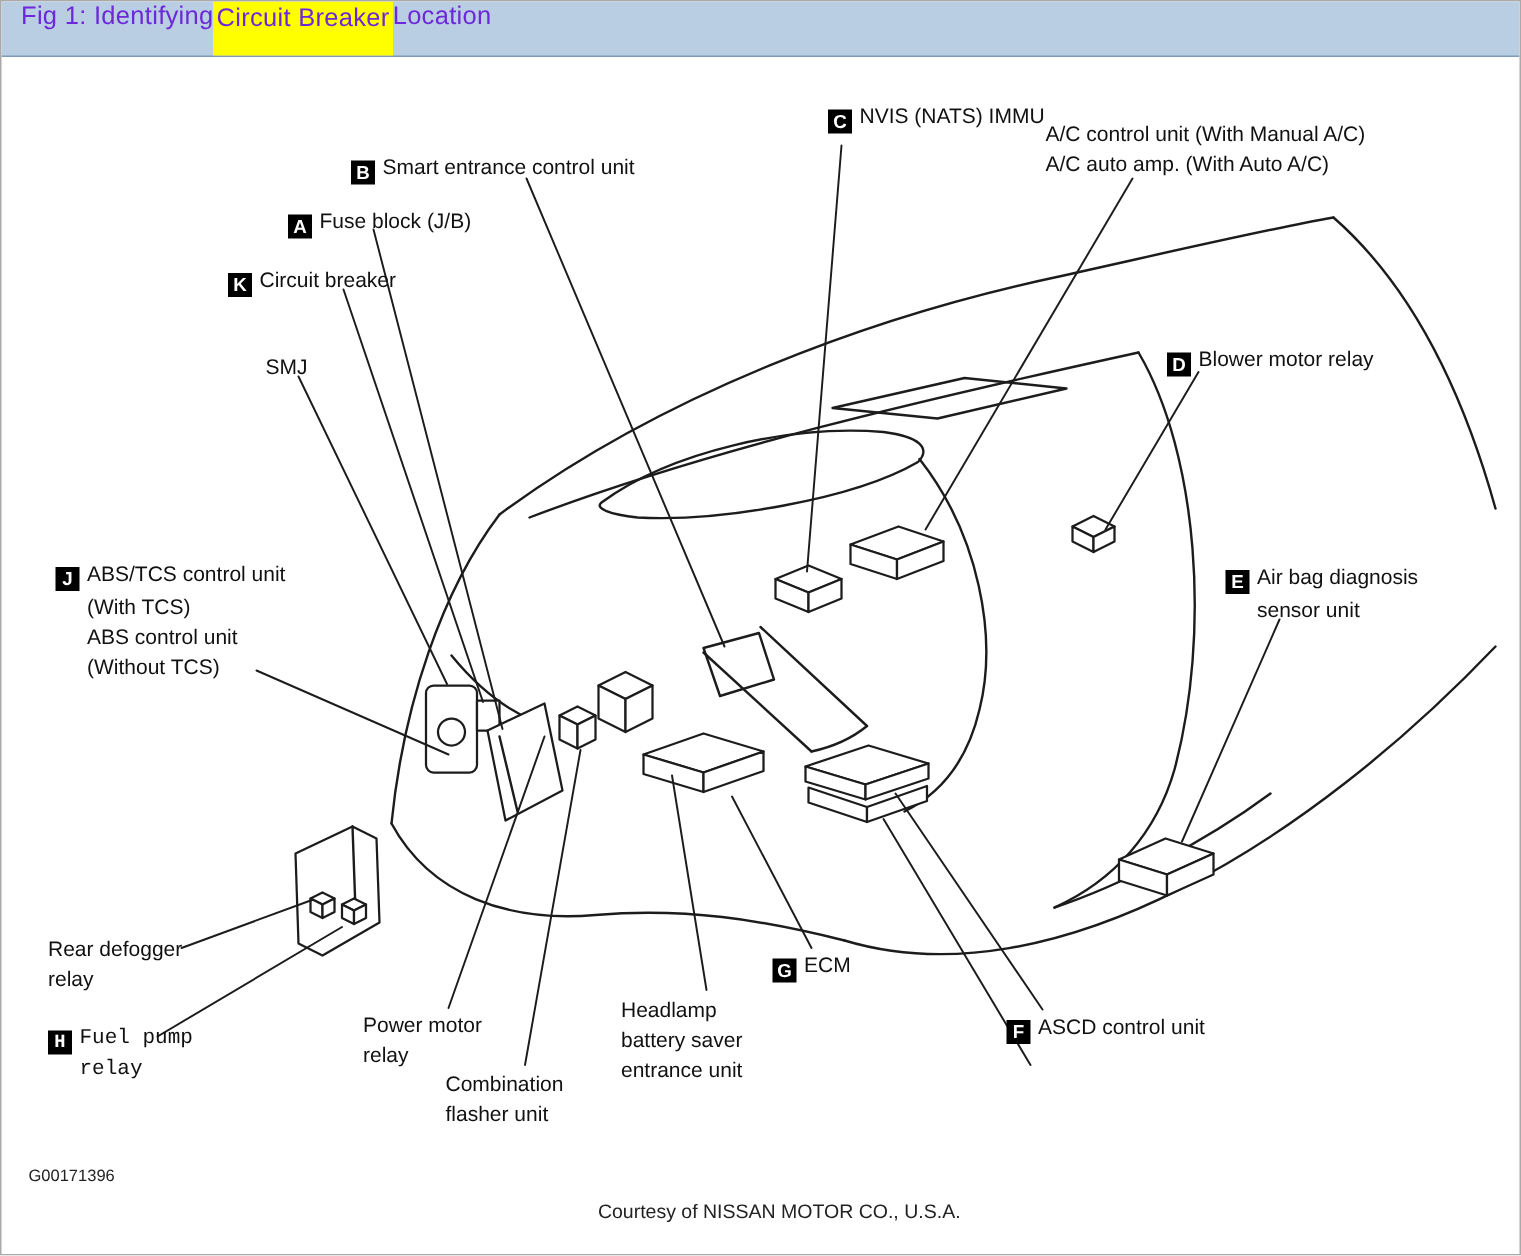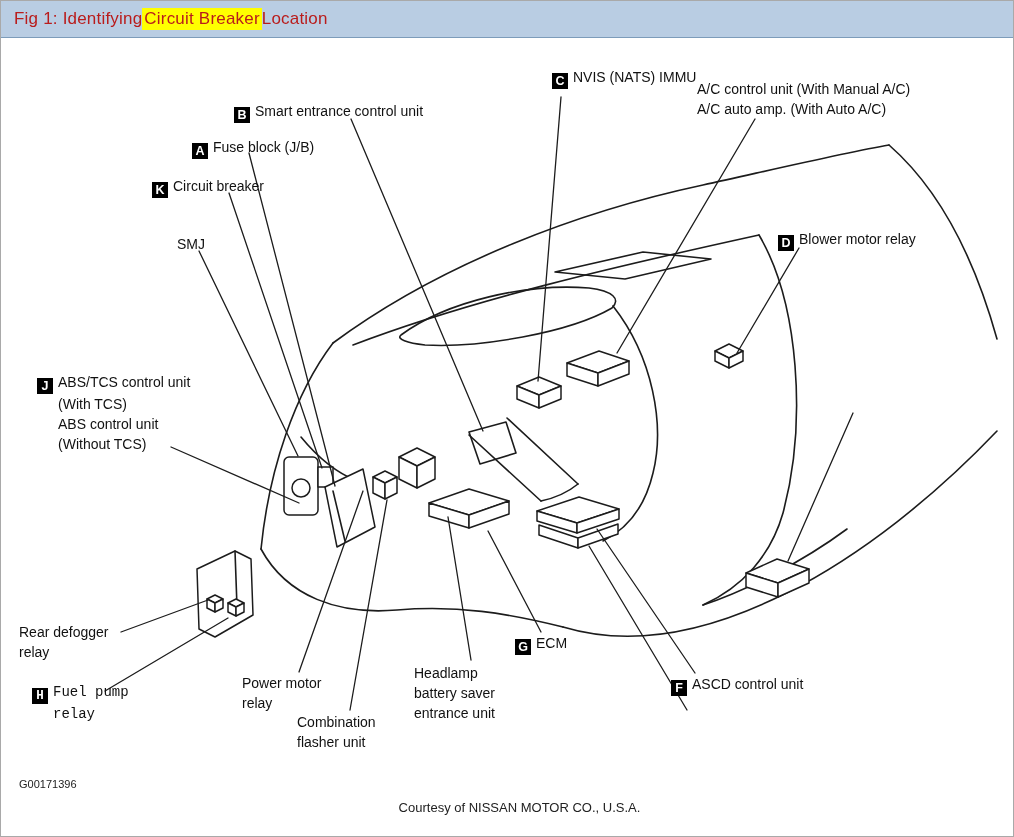--- a/index.html
+++ b/index.html
@@ -4,22 +4,22 @@
 <style>
   html,body{margin:0;padding:0;background:#ffffff;}
   .page{
     position:relative;width:1014px;height:837px;box-sizing:border-box;
     background:var(--paper,#ffffff);border:1px solid #a9a9a9;overflow:hidden;
     font-family:"Liberation Sans", sans-serif;
   }
   .titlebar{
     position:absolute;left:0;top:0;right:0;height:36px;z-index:3;
     background:var(--titlebar_bg,#b9cde3);border-bottom:1px solid #7d9cba;
-    display:flex;align-items:center;padding-left:13px;
-    font-size:17px;color:#b91c1c;letter-spacing:.2px;
+    display:flex;padding-left:13px;
+    font-size:17px;color:#6d28d9;letter-spacing:.2px;
   }
   .hl{background:var(--highlight,#ffff00);padding:1px 2px;}
   svg.art{position:absolute;left:0;top:0;z-index:1;pointer-events:none;}
   .stroke{stroke:var(--line_art,#1c1c1c);fill:none;stroke-width:1.6;stroke-linecap:round;stroke-linejoin:round;}
   .leader{stroke:var(--line_art,#1c1c1c);fill:none;stroke-width:1.3;stroke-linecap:round;}
   .boxfill{fill:#ffffff;stroke:var(--line_art,#1c1c1c);stroke-width:1.5;stroke-linejoin:round;}
   .label{
     position:absolute;z-index:2;font-size:14px;line-height:20px;
     color:var(--ink,#111111);white-space:nowrap;
   }
@@ -168,22 +168,26 @@
     <span class="line"><span class="badge">D</span><span>Blower motor relay</span></span>
   </div>
 
   <div class="label" style="left:36px;top:371px;">
     <span class="line"><span class="badge">J</span><span>ABS/TCS control unit</span></span>
     <span class="line indent">(With TCS)</span>
     <span class="line indent">ABS control unit</span>
     <span class="line indent">(Without TCS)</span>
   </div>
 
-
-  <div class="label" style="left:18px;top:621px;">
+  <div class="label" style="left:816px;top:373px;">
+    <span class="line"><span class="badge">E</span><span>Air bag diagnosis</span></span>
+    <span class="line indent">sensor unit</span>
+  </div>
+
+  <div class="label" style="left:31px;top:621px;">
     <span class="line">Rear defogger</span>
     <span class="line">relay</span>
   </div>
 
   <div class="label" style="left:31px;top:681px;font-family:Liberation Mono, monospace;">
     <span class="line"><span class="badge">H</span><span>Fuel pump</span></span>
     <span class="line indent">relay</span>
   </div>
 
   <div class="label" style="left:241px;top:672px;">

